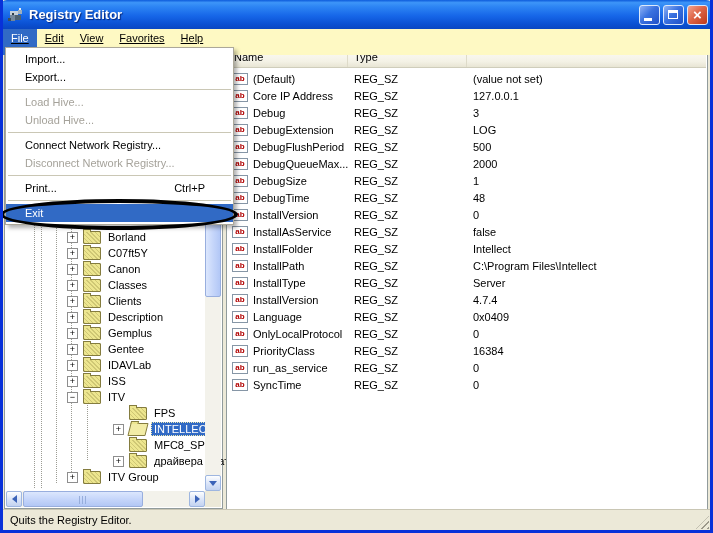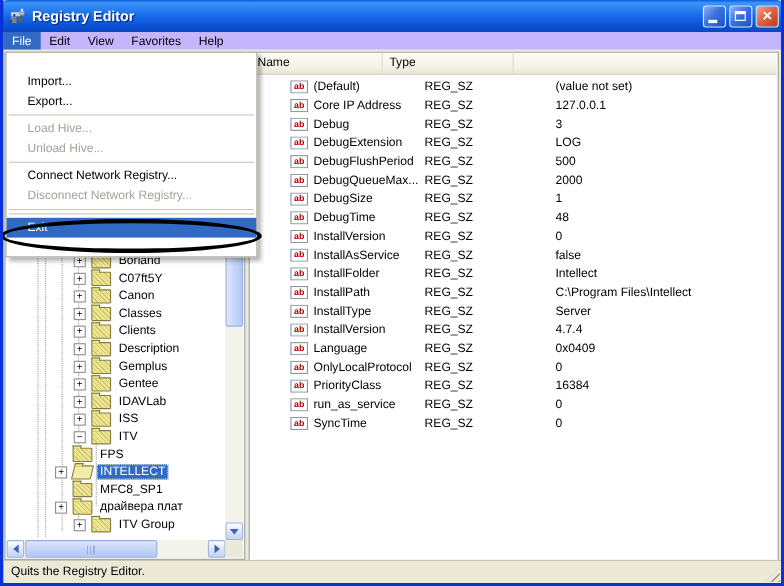--- a/index.html
+++ b/index.html
@@ -17,34 +17,34 @@
   .tb-btn{width:21px;height:20px;margin-left:3px;border:1px solid #DCE9FB;border-radius:3px;
        box-sizing:border-box;position:relative;flex:0 0 auto;}
   .btn-min,.btn-max{background:linear-gradient(135deg,#8FB2F5 0%,#3A72E0 45%,#1F50C8 100%);}
   .btn-close{background:linear-gradient(135deg,#F2A48E 0%,#DE6547 45%,#BD3A19 100%);margin-right:5px;}
   .btn-min::after{content:"";position:absolute;left:4px;bottom:3px;width:8px;height:3px;background:#fff;}
   .btn-max::after{content:"";position:absolute;left:4px;top:4px;width:10px;height:9px;
        border:1px solid #fff;border-top:3px solid #fff;box-sizing:border-box;}
   .btn-close::after{content:"×";position:absolute;left:0;top:-1px;width:100%;text-align:center;
        color:#fff;font-weight:bold;font-size:15px;line-height:20px;}
   
-  .menubar{position:absolute;left:3px;top:29px;right:3px;height:16px;background:#c4b5fd;
-       display:flex;font-size:11px;z-index:10;}
+  .menubar{position:absolute;left:3px;top:29px;right:3px;height:26px;background:#fef9c3;
+       display:flex;font-size:11px;z-index:10;text-decoration:underline;}
   .mb-item{padding:0 8px;line-height:18px;color:#000;}
   .mb-item.active{background:#316AC5;color:#fff;}
   
   .pane{position:absolute;background:#fff;border:1px solid #919B9C;box-sizing:border-box;z-index:2;}
   #left-pane{left:4px;top:47px;width:219px;height:462px;}
   #right-pane{left:226px;top:47px;width:482px;height:487px;}
   
   .guide{position:absolute;width:1px;border-left:1px dotted #9C9C94;}
   .trow{position:absolute;left:0;right:18px;height:16px;display:flex;align-items:center;
        font-size:11px;white-space:nowrap;}
   .trow.lv2{padding-left:62px;}
-  .trow.lv3{padding-left:45px;}
+  .trow.lv3{padding-left:108px;}
   .exp{width:9px;height:9px;box-sizing:content-box;border:1px solid #8E8E8E;background:#fff;
        font-size:9px;line-height:8px;text-align:center;color:#000;flex:0 0 auto;}
   .exp.ph{visibility:hidden;}
   .folder{width:16px;height:11px;margin-left:5px;background:#EDE68F;
        background-image:repeating-linear-gradient(45deg,rgba(130,120,50,.28) 0 1px,transparent 1px 3px);
        border:1px solid #847C3F;border-radius:1px;position:relative;flex:0 0 auto;}
   .folder::before{content:"";position:absolute;top:-3px;left:-1px;width:6px;height:2px;
        background:#EDE68F;border:1px solid #847C3F;border-bottom:none;}
   .folder.open{transform:skewX(-14deg);background:#F2ECA6;}
   .tlabel{margin-left:4px;padding:1px 3px;color:#000;}
@@ -52,21 +52,21 @@
   
   .lhead{position:absolute;top:0;left:1px;right:1px;height:19px;display:flex;
        background:linear-gradient(180deg,#FDFCF7,#F4F2E6 70%,#E8E5D4);
        border-bottom:1px solid #CFCDBB;font-size:11px;z-index:3;}
   .lh{line-height:19px;padding-left:6px;border-right:1px solid #DEDBC9;box-sizing:border-box;}
   .c0{width:120px;flex:0 0 auto;}
   .c1{width:119px;flex:0 0 auto;}
   .c2{flex:1 1 auto;border-right:none;}
   .lrow{position:absolute;left:1px;right:1px;height:17px;display:flex;font-size:11px;align-items:center;}
   .lc{padding-left:6px;box-sizing:border-box;white-space:nowrap;overflow:hidden;}
-  .lc.c0{display:flex;align-items:center;padding-left:0;margin-left:32px;}
+  .lc.c0{display:flex;align-items:center;padding-left:0;}
   .abi{width:14px;height:10px;margin:0 5px 0 4px;border:1px solid #8696A6;background:#fff;
        color:#B00000;font-weight:bold;font-size:8px;line-height:10px;text-align:center;flex:0 0 auto;}
   
   .sb-track{position:absolute;background:#F3F2EB;}
   .vtrack{top:1px;right:1px;width:16px;bottom:17px;}
   .htrack{left:1px;bottom:1px;height:16px;right:17px;}
   .htrack.full{right:1px;}
   .sb-btn{position:absolute;width:16px;height:16px;box-sizing:border-box;border:1px solid #9EB6E0;
        border-radius:2px;background:linear-gradient(180deg,#FDFEFF,#D7E2F7 60%,#C3D3F1);
        display:flex;align-items:center;justify-content:center;}
@@ -77,21 +77,21 @@
   .tri-right{border-left:5px solid #3B63B8;margin-right:-4px;}
   .sb-thumb{position:absolute;border:1px solid #98AEDE;border-radius:2px;box-sizing:border-box;}
   .vthumb{left:0;width:16px;background:linear-gradient(90deg,#DCE7FD,#C6D6FA 50%,#B2C7F6);}
   .hthumb{top:0;height:16px;background:linear-gradient(180deg,#DCE7FD,#C6D6FA 50%,#B2C7F6);}
   .hthumb::after{content:"";position:absolute;left:50%;top:4px;width:9px;height:8px;margin-left:-4px;
        background:repeating-linear-gradient(90deg,#97AEDC 0 1px,transparent 1px 3px);}
   .corner{position:absolute;right:1px;bottom:1px;width:16px;height:16px;background:#ECE9D8;}
   
   #dropdown{position:absolute;left:5px;top:47px;width:229px;background:#fff;
        border:1px solid #ACA899;box-shadow:3px 3px 4px rgba(0,0,0,.3);
-       padding:17px 0;font-size:11px;z-index:40;box-sizing:border-box;}
+       padding:2px 0;font-size:11px;z-index:40;box-sizing:border-box;}
   .mi{height:18px;line-height:18px;padding:0 28px 0 19px;display:flex;
        justify-content:space-between;color:#000;}
   .mi.disabled{color:#A5A29A;}
   .mi.hl{background:#316AC5;color:#fff;}
   .sep{height:1px;background:#CAC7B5;margin:3px 2px;}
   
   #ellipse{position:absolute;left:0;top:199px;width:238px;height:31px;border:4px solid #000;
        border-radius:50%;z-index:45;pointer-events:none;box-sizing:border-box;}
   
   #statusbar{position:absolute;left:3px;right:3px;top:509px;height:21px;background:#ECE9D8;
@@ -426,20 +426,24 @@
         <span class="lbl">Unload Hive...</span>
       </div>
       <div class="sep"></div>
       <div class="mi">
         <span class="lbl">Connect Network Registry...</span>
       </div>
       <div class="mi disabled">
         <span class="lbl">Disconnect Network Registry...</span>
       </div>
       <div class="sep"></div>
+      <div class="mi">
+        <span class="lbl">Print...</span>
+        <span class="shortcut">Ctrl+P</span>
+      </div>
       <div class="sep"></div>
       <div class="mi hl">
         <span class="lbl">Exit</span>
       </div>
     </div>
 
   <div id="ellipse"></div>
 
   <div id="statusbar">
     <span>Quits the Registry Editor.</span>

